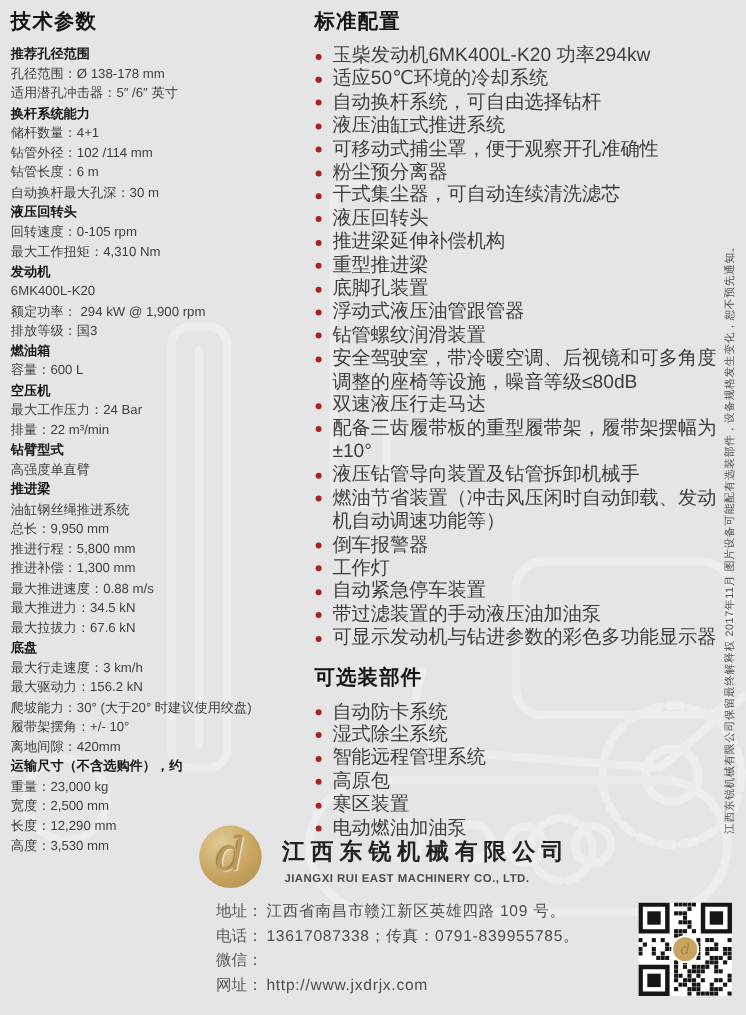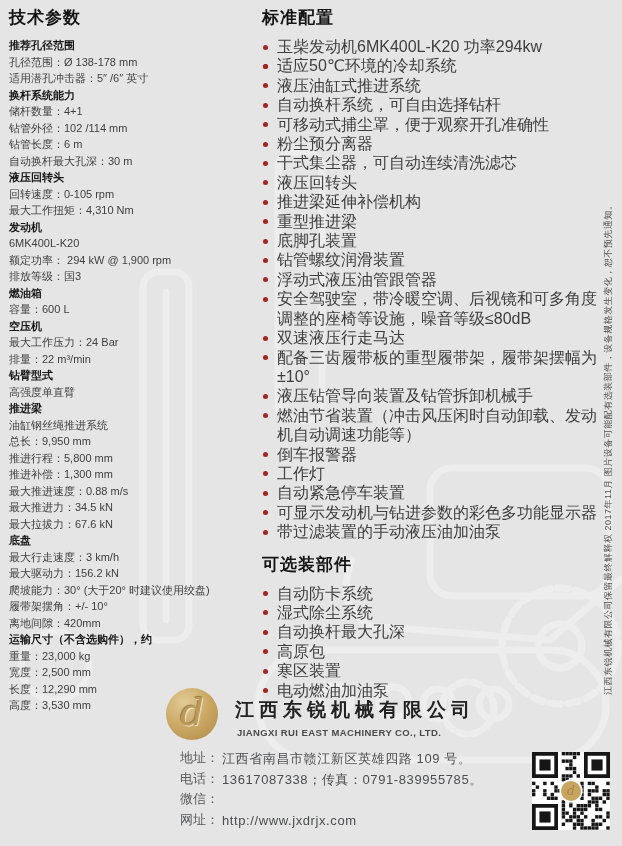--- a/index.html
+++ b/index.html
@@ -36,21 +36,21 @@
   .logo-glyph{font-family:"DejaVu Serif","Liberation Serif",serif;font-style:italic;
               font-size:37px;color:#bb9a57;line-height:1;
               text-shadow:1px 1px 1px rgba(255,255,255,0.65),-1px -1px 1px rgba(105,80,35,0.55);
               transform:translateY(-2px);}
   .company-cn{position:absolute;left:235px;top:697px;font-size:19px;font-weight:bold;color:#222222;
               letter-spacing:5px;white-space:nowrap;z-index:3;}
   .company-en{position:absolute;left:237px;top:727px;font-size:9.5px;font-weight:bold;color:#4a4a4a;
               letter-spacing:0.4px;white-space:nowrap;z-index:3;}
   .contacts{position:absolute;left:180px;top:749px;z-index:3;}
   .contact-row{display:flex;font-size:13px;line-height:20.6px;color:#4c4d4f;white-space:nowrap;}
-  .contact-label{width:42px;color:#58595b;flex:0 0 auto;font-family:Liberation Mono, monospace;}
+  .contact-label{width:42px;color:#58595b;flex:0 0 auto;}
   .contact-value{letter-spacing:0.6px;text-align:center;}
   .qr-wrap{position:absolute;left:532px;top:752px;width:78px;height:78px;z-index:3;}
   .qr-wrap svg{width:78px;height:78px;display:block;}
 </style>
 </head>
 <body>
 
 <div class="page">
 
   <svg class="watermark" viewBox="0 0 622 846" fill="none" stroke="#ededed" stroke-width="7" stroke-linecap="round">
@@ -208,28 +208,28 @@
       </li>
         <li>
         <span class="bullet-dot"></span>
       </li>
         <li>
         <span class="bullet-dot"></span>
         <span>适应50℃环境的冷却系统</span>
       </li>
         <li>
         <span class="bullet-dot"></span>
+        <span>自动换杆系统，可自由选择钻杆</span>
+      </li>
+        <li>
+        <span class="bullet-dot"></span>
         <span>液压油缸式推进系统</span>
       </li>
         <li>
         <span class="bullet-dot"></span>
-        <span>自动换杆系统，可自由选择钻杆</span>
-      </li>
-        <li>
-        <span class="bullet-dot"></span>
         <span>可移动式捕尘罩，便于观察开孔准确性</span>
       </li>
         <li>
         <span class="bullet-dot"></span>
         <span>粉尘预分离器</span>
       </li>
         <li>
         <span class="bullet-dot"></span>
         <span>干式集尘器，可自动连续清洗滤芯</span>
       </li>
@@ -244,28 +244,28 @@
         <li>
         <span class="bullet-dot"></span>
         <span>重型推进梁</span>
       </li>
         <li>
         <span class="bullet-dot"></span>
         <span>底脚孔装置</span>
       </li>
         <li>
         <span class="bullet-dot"></span>
+        <span>浮动式液压油管跟管器</span>
+      </li>
+        <li>
+        <span class="bullet-dot"></span>
         <span>钻管螺纹润滑装置</span>
       </li>
         <li>
         <span class="bullet-dot"></span>
-        <span>浮动式液压油管跟管器</span>
-      </li>
-        <li>
-        <span class="bullet-dot"></span>
         <span>安全驾驶室，带冷暖空调、后视镜和可多角度调整的座椅等设施，噪音等级≤80dB</span>
       </li>
         <li>
         <span class="bullet-dot"></span>
         <span>双速液压行走马达</span>
       </li>
         <li>
         <span class="bullet-dot"></span>
         <span>配备三齿履带板的重型履带架，履带架摆幅为±10°</span>
       </li>
@@ -284,41 +284,41 @@
         <li>
         <span class="bullet-dot"></span>
         <span>工作灯</span>
       </li>
         <li>
         <span class="bullet-dot"></span>
         <span>自动紧急停车装置</span>
       </li>
         <li>
         <span class="bullet-dot"></span>
+        <span>带过滤装置的手动液压油加油泵</span>
+      </li>
+        <li>
+        <span class="bullet-dot"></span>
         <span>可显示发动机与钻进参数的彩色多功能显示器</span>
-      </li>
-        <li>
-        <span class="bullet-dot"></span>
-        <span>带过滤装置的手动液压油加油泵</span>
       </li>
       </ul>
 
     <div class="section-title optional-title">可选装部件</div>
     <ul class="config-list">
         <li>
         <span class="bullet-dot"></span>
         <span>自动防卡系统</span>
       </li>
         <li>
         <span class="bullet-dot"></span>
         <span>湿式除尘系统</span>
       </li>
         <li>
         <span class="bullet-dot"></span>
-        <span>自动换杆最大孔深</span>
+        <span>智能远程管理系统</span>
       </li>
         <li>
         <span class="bullet-dot"></span>
         <span>高原包</span>
       </li>
         <li>
         <span class="bullet-dot"></span>
         <span>寒区装置</span>
       </li>
         <li>

